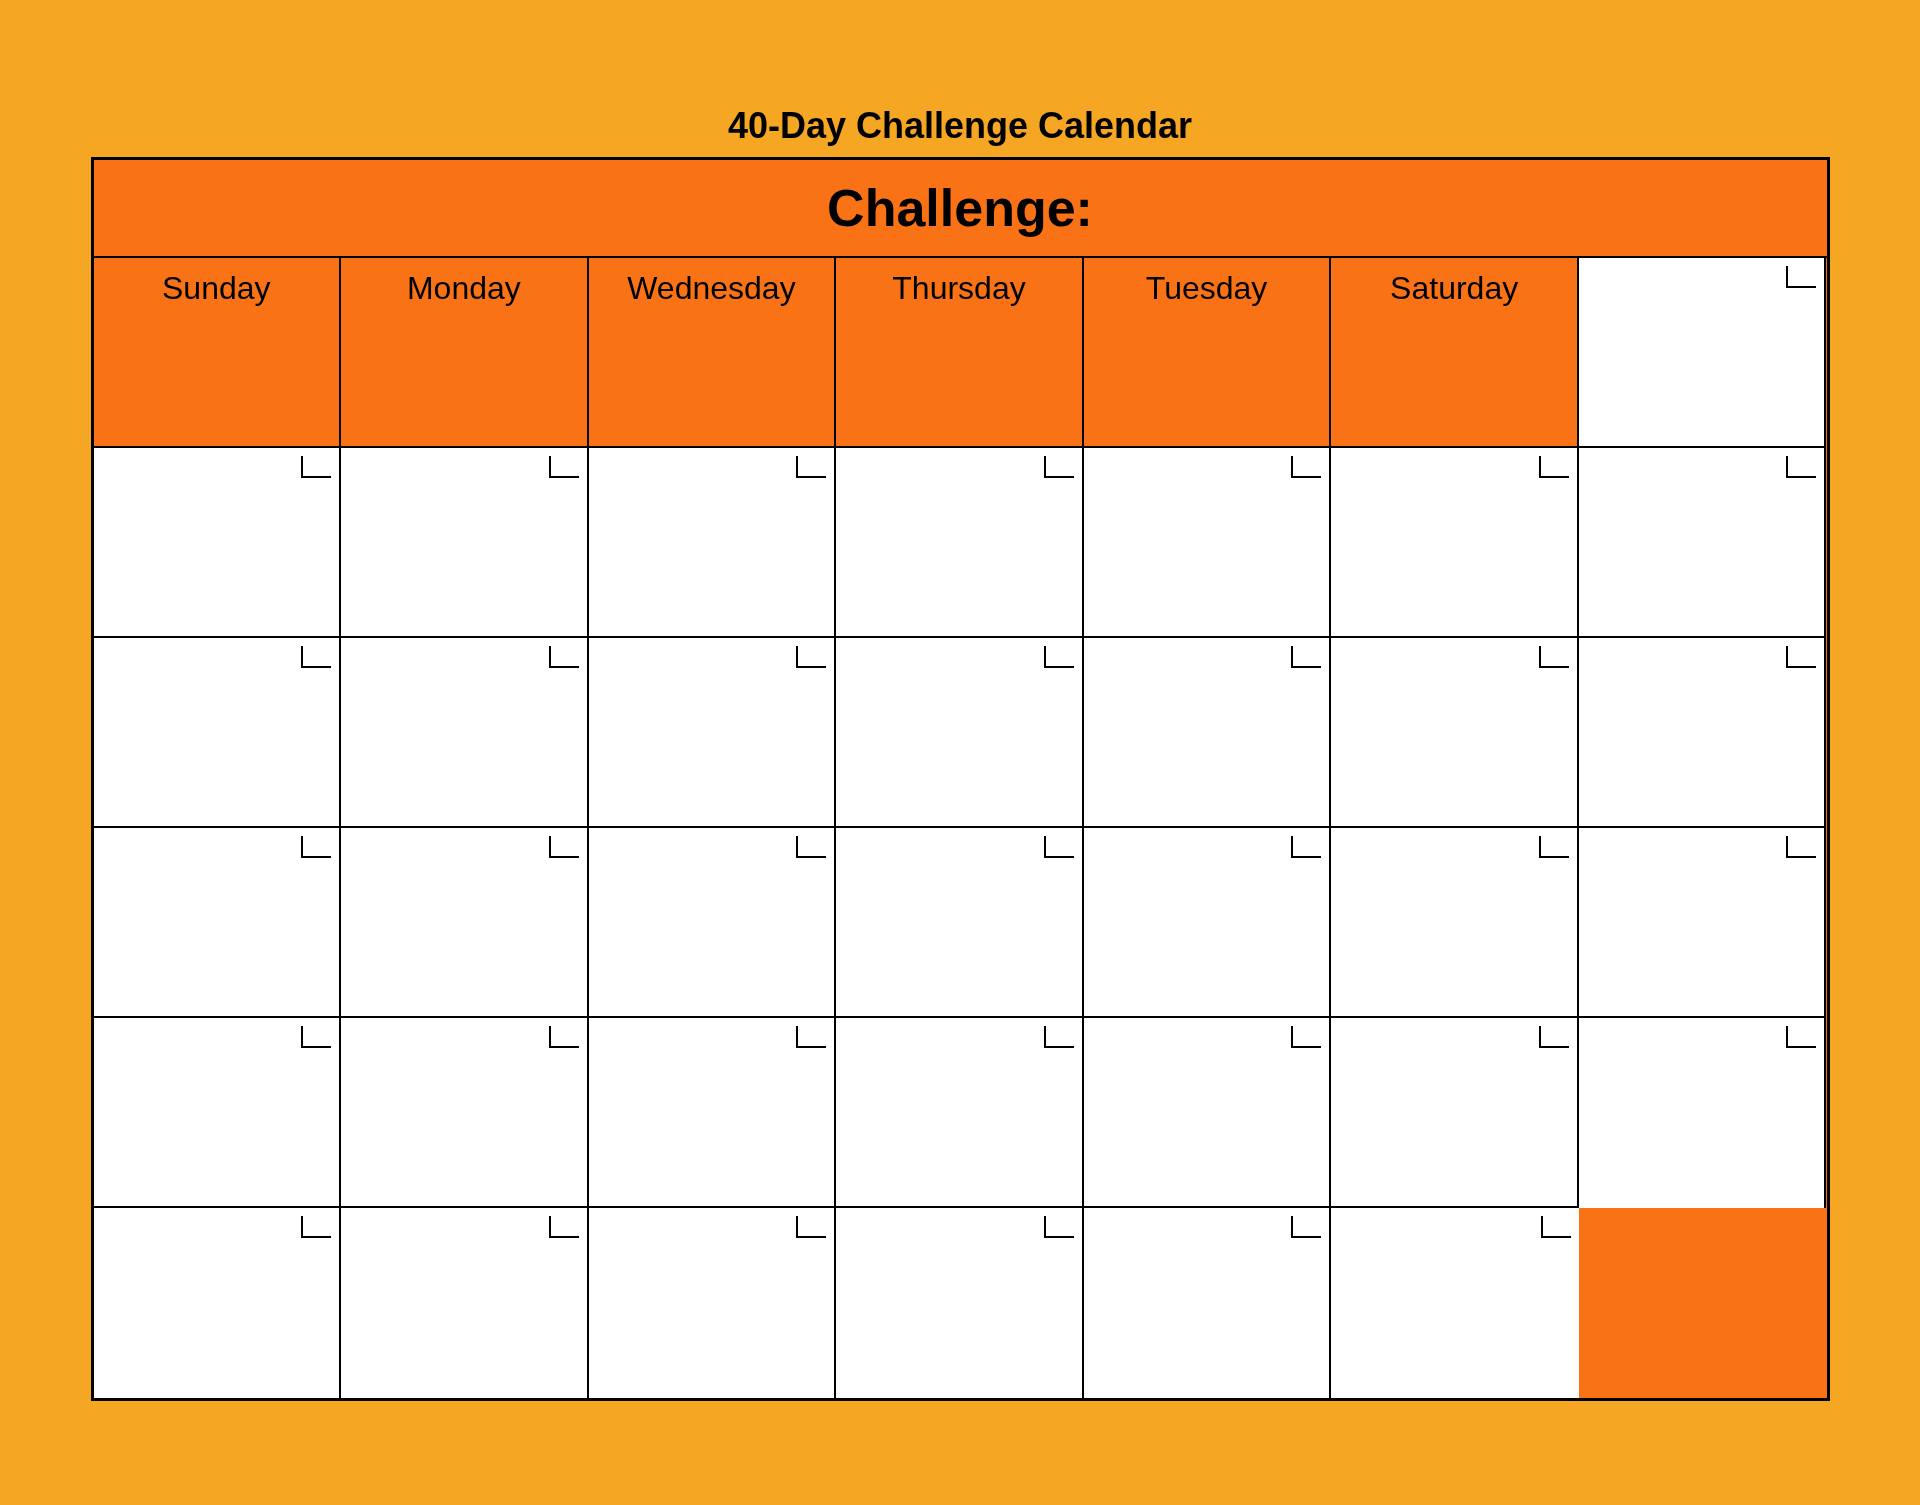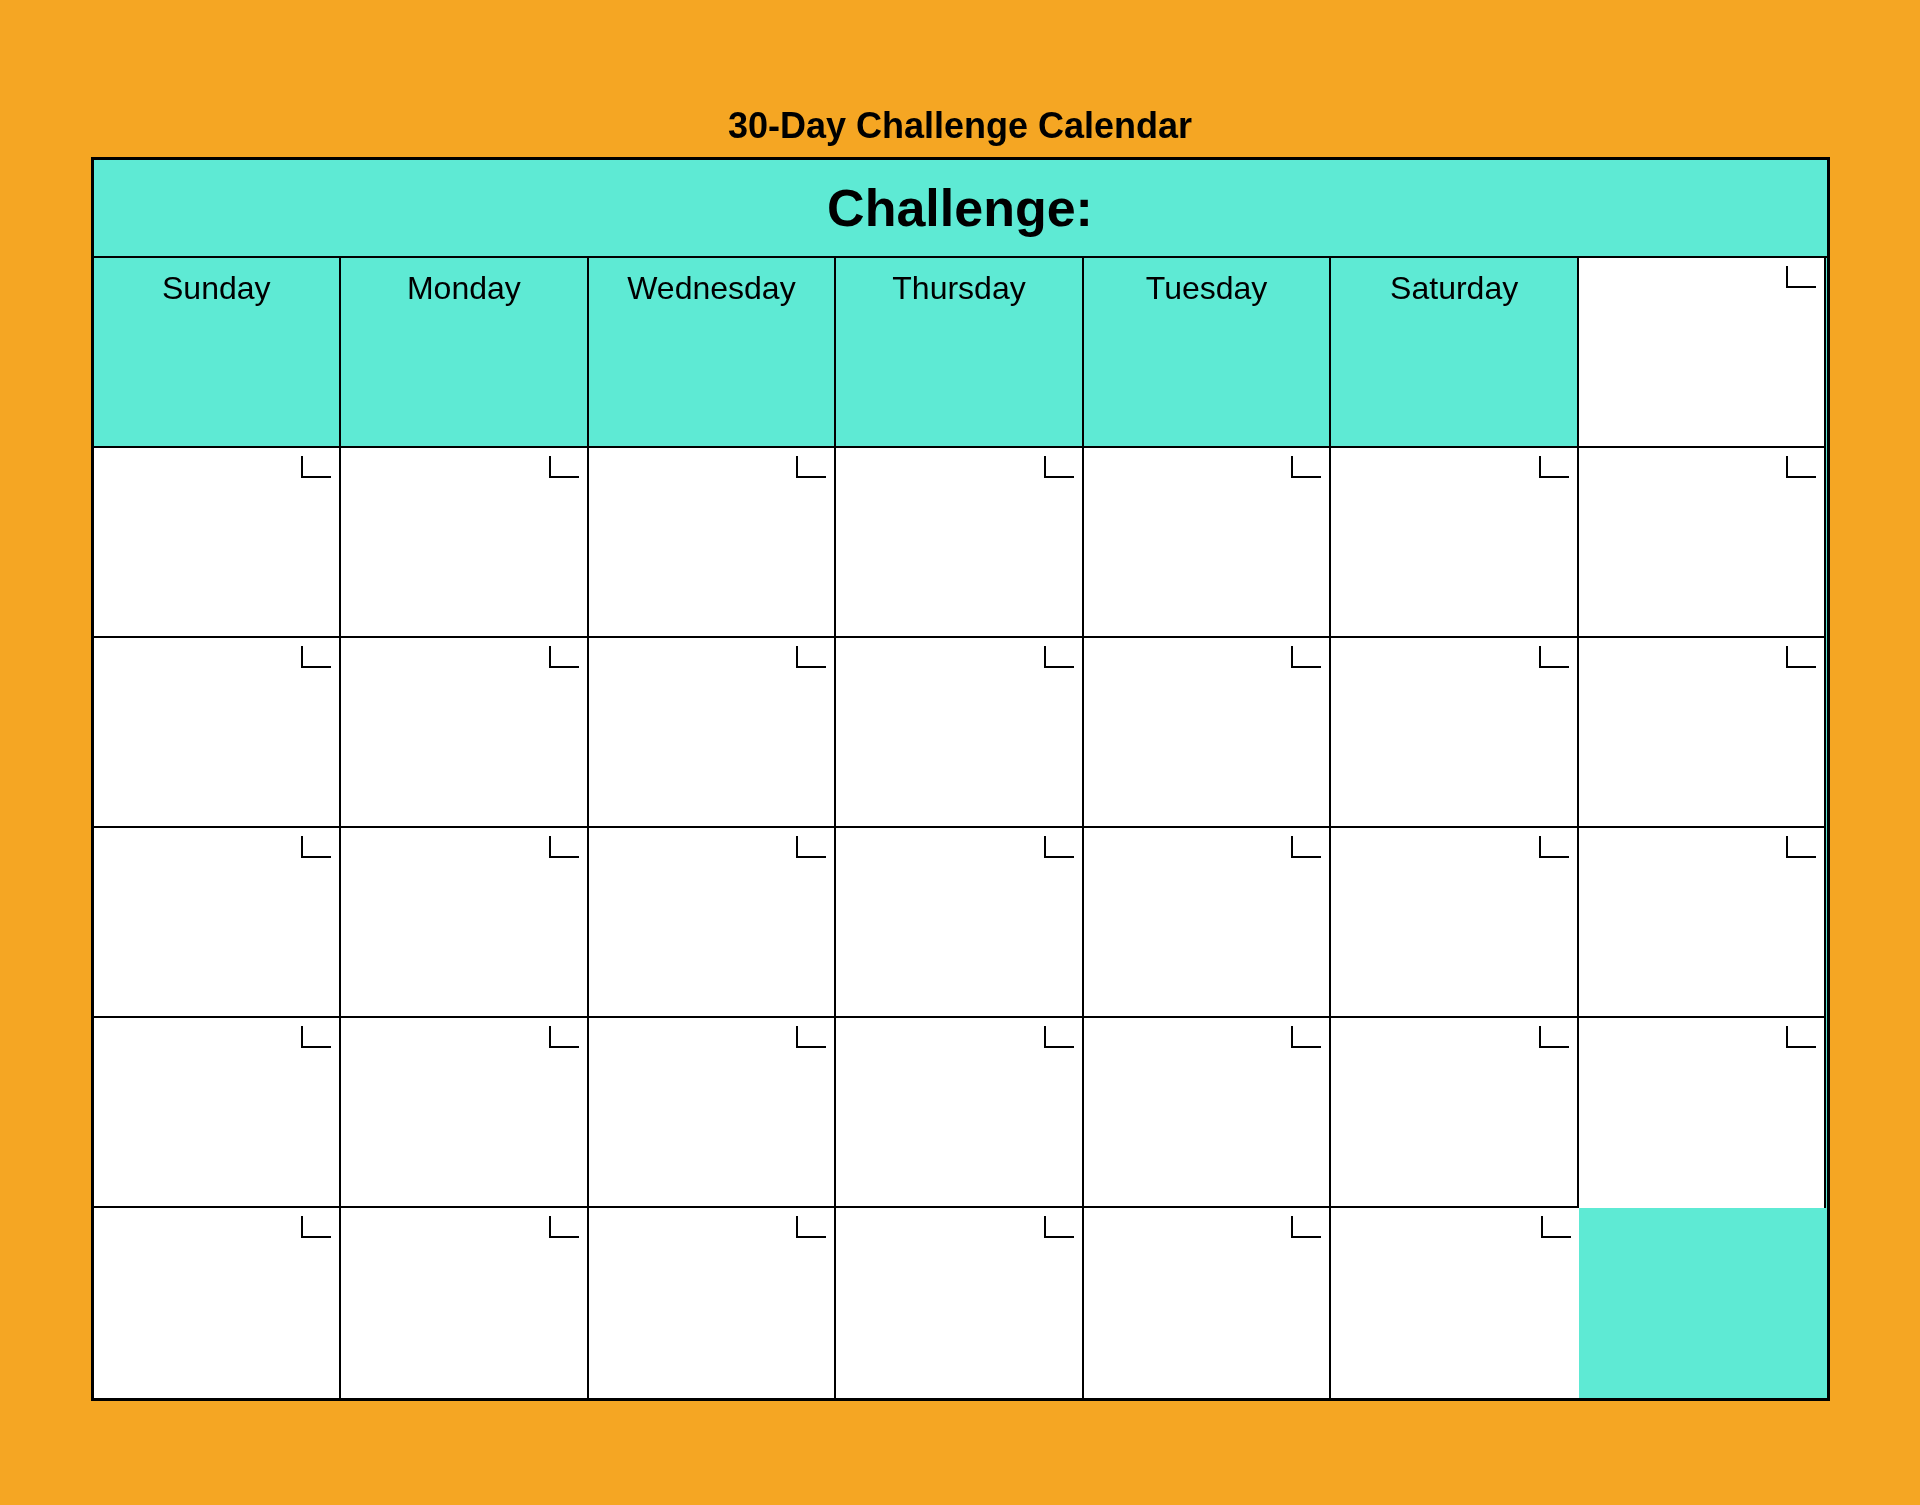--- a/index.html
+++ b/index.html
@@ -30,21 +30,21 @@
 
     .page-title {
       font-size: 36px;
       font-weight: bold;
       text-align: center;
       margin-bottom: 10px;
       color: #000;
     }
 
     .calendar-container {
-      background-color: #5eead4;
+      background-color: #f97316;
       border: 3px solid #000;
       width: 1739px;
     }
 
     .challenge-header {
       text-align: center;
       padding: 18px 10px;
       font-size: 52px;
       font-weight: bold;
       border-bottom: 2px solid #000;
@@ -87,21 +87,21 @@
       width: 30px;
       height: 22px;
       border-left: 2px solid #000;
       border-bottom: 2px solid #000;
     }
   </style>
 </head>
 <body>
 
 <div class="page-wrapper">
-  <div class="page-title">30-Day Challenge Calendar</div>
+  <div class="page-title">40-Day Challenge Calendar</div>
 
   <div class="calendar-container">
     <div class="challenge-header">Challenge:</div>
 
     <div class="calendar-grid">
 
       <div class="day-header">Sunday</div>
       <div class="day-header">Monday</div>
       <div class="day-header">Wednesday</div>
       <div class="day-header">Thursday</div>

